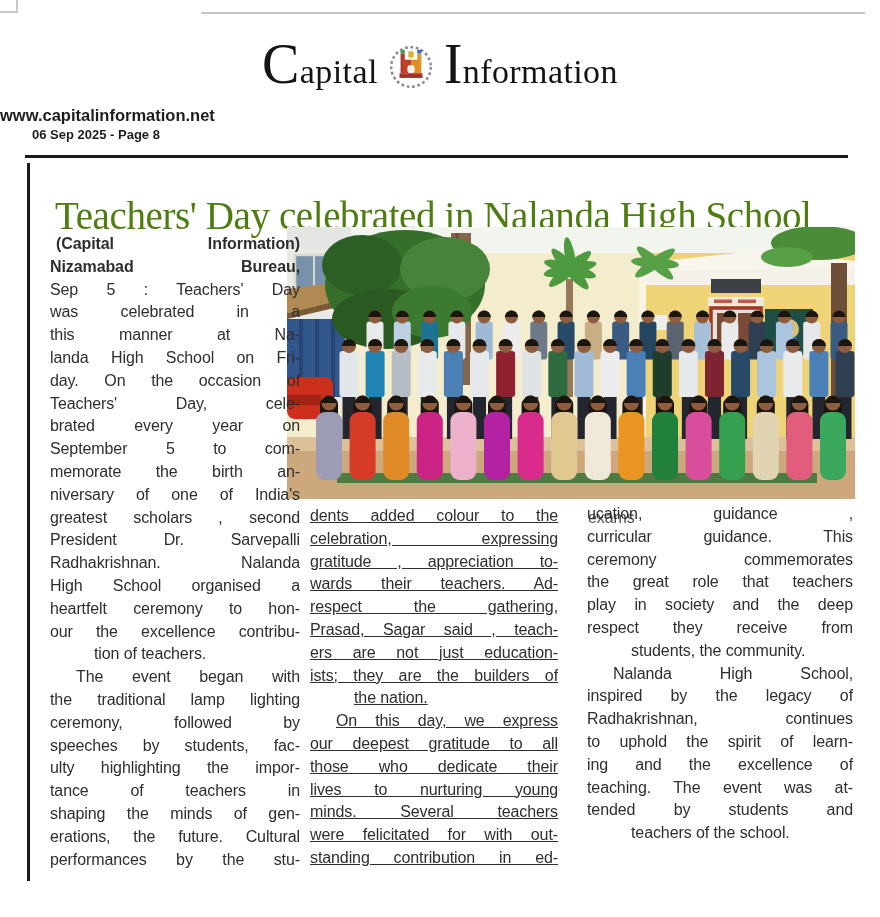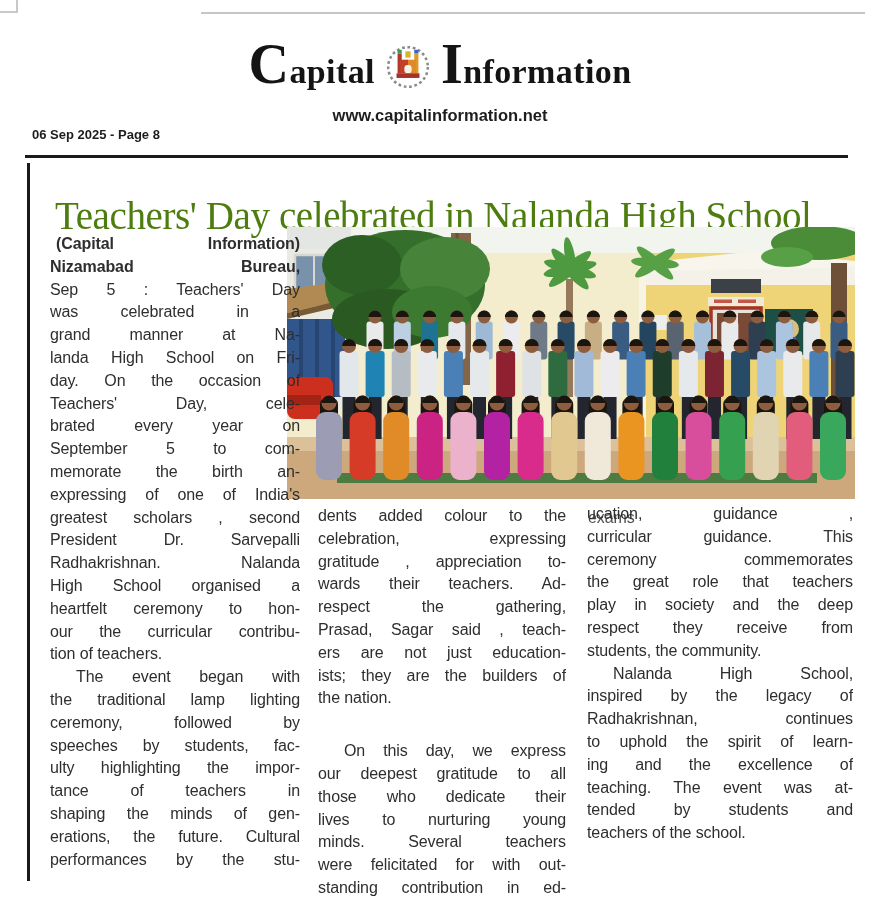--- a/index.html
+++ b/index.html
@@ -7,43 +7,43 @@
         font-family:"Liberation Sans",sans-serif;color:#2d2d2d;}
 
   
   .corner-box{position:absolute;left:0;top:0;width:16px;height:11px;
               border-right:2px solid #c9c9c9;border-bottom:2px solid #c9c9c9;}
   .top-divider{position:absolute;left:201px;top:12px;width:664px;height:2px;background:#c6c6c6;}
 
   
   .masthead{position:absolute;left:0;top:36px;width:100%;display:flex;justify-content:center;
             align-items:center;gap:9px;font-family:"Liberation Serif",serif;color:#141414;}
-  .mword{font-size:34px;font-weight:700;letter-spacing:.4px;display:inline-block;line-height:1;}
+  .mword{font-size:34px;font-weight:400;letter-spacing:.4px;display:inline-block;line-height:1;}
   .mword::first-letter{font-size:56px;}
   .logo{width:48px;height:48px;margin-top:6px;}
-  .site-url{position:absolute;left:0;top:106px;width:100%;text-align:center;
+  .site-url{position:absolute;left:0;top:106px;width:100%;
             font-weight:700;font-size:16.5px;color:#1d1d1d;}
   .dateline{position:absolute;left:0;top:127px;width:100%;text-align:left;
             font-weight:700;font-size:13px;color:#1d1d1d;padding-left:32px;}
   .mast-rule{position:absolute;left:25px;top:155px;width:823px;height:3px;background:#1a1a1a;}
   .left-rule{position:absolute;left:27px;top:163px;width:3px;height:718px;background:#1a1a1a;}
 
   
   .headline{position:absolute;left:55px;top:167px;white-space:nowrap;
             font-family:"Liberation Serif",serif;font-size:39px;font-weight:400;
             color:#4d7c0f;letter-spacing:-.4px;}
 
   
   .col{position:absolute;font-size:16px;letter-spacing:-.1px;color:#2e2e2e;}
   .col0{left:50px;top:233px;width:250px;}
-  .col1{left:318px;top:505px;width:248px;}
+  .col1{left:310px;top:505px;width:248px;text-decoration:underline;}
   .col2{left:587px;top:503px;width:266px;}
   .ln{height:22.8px;line-height:22.8px;overflow:hidden;
       text-align:justify;text-align-last:justify;}
-  .ln.end{text-align:center;text-align-last:left;}
+  .ln.end{text-align:center;text-align-last:left;margin-left:44px;}
   .ln.b{font-weight:700;}
   .ovwrap{position:relative;}
   .ovl{position:absolute;left:1px;top:1.5px;opacity:.85;}
 
   
   .photo{position:absolute;left:287px;top:227px;width:568px;height:272px;}
   .photo svg{display:block;width:100%;height:100%;}
 </style>
 </head>
 <body>
@@ -347,34 +347,34 @@
           <path d="M 538.5 176 A 7.5 7.5 0 0 1 553.5 176 Z" fill="#1a160f"></path>
         </g>
     </svg>
   </div>
 
   <div class="col col0">
       <div class="ln b" style="text-indent: 6px;">(Capital Information)</div>
       <div class="ln b">Nizamabad Bureau,</div>
       <div class="ln">Sep 5 : Teachers' Day</div>
       <div class="ln">was celebrated in a</div>
-      <div class="ln">grand manner at Na-</div>
+      <div class="ln">this manner at Na-</div>
       <div class="ln">landa High School on Fri-</div>
       <div class="ln">day. On the occasion of</div>
       <div class="ln">Teachers' Day, cele-</div>
       <div class="ln">brated every year on</div>
       <div class="ln">September 5 to com-</div>
       <div class="ln">memorate the birth an-</div>
-      <div class="ln">expressing of one of India's</div>
+      <div class="ln">niversary of one of India's</div>
       <div class="ln">greatest scholars , second</div>
       <div class="ln">President Dr. Sarvepalli</div>
       <div class="ln">Radhakrishnan. Nalanda</div>
       <div class="ln">High School organised a</div>
       <div class="ln">heartfelt ceremony to hon-</div>
-      <div class="ln">our the curricular contribu-</div>
+      <div class="ln">our the excellence contribu-</div>
       <div class="ln end">tion of teachers.</div>
       <div class="ln" style="text-indent: 26px;">The event began with</div>
       <div class="ln">the traditional lamp lighting</div>
       <div class="ln">ceremony, followed by</div>
       <div class="ln">speeches by students, fac-</div>
       <div class="ln">ulty highlighting the impor-</div>
       <div class="ln">tance of teachers in</div>
       <div class="ln">shaping the minds of gen-</div>
       <div class="ln">erations, the future. Cultural</div>
       <div class="ln">performances by the stu-</div>
@@ -382,21 +382,21 @@
   <div class="col col1">
       <div class="ln">dents added colour to the</div>
       <div class="ln">celebration, expressing</div>
       <div class="ln">gratitude , appreciation to-</div>
       <div class="ln">wards their teachers. Ad-</div>
       <div class="ln">respect the gathering,</div>
       <div class="ln">Prasad, Sagar said , teach-</div>
       <div class="ln">ers are not just education-</div>
       <div class="ln">ists; they are the builders of</div>
       <div class="ln end">the nation.</div>
-      <div class="ln" style="text-indent: 26px; margin-top: 30px;">On this day, we express</div>
+      <div class="ln" style="text-indent: 26px;">On this day, we express</div>
       <div class="ln">our deepest gratitude to all</div>
       <div class="ln">those who dedicate their</div>
       <div class="ln">lives to nurturing young</div>
       <div class="ln">minds. Several teachers</div>
       <div class="ln">were felicitated for with out-</div>
       <div class="ln">standing contribution in ed-</div>
     </div>
   <div class="col col2">
       <div class="ln"><span class="ovwrap">ucation, guidance ,<span class="ovl">exams</span></span></div>
       <div class="ln">curricular guidance. This</div>

